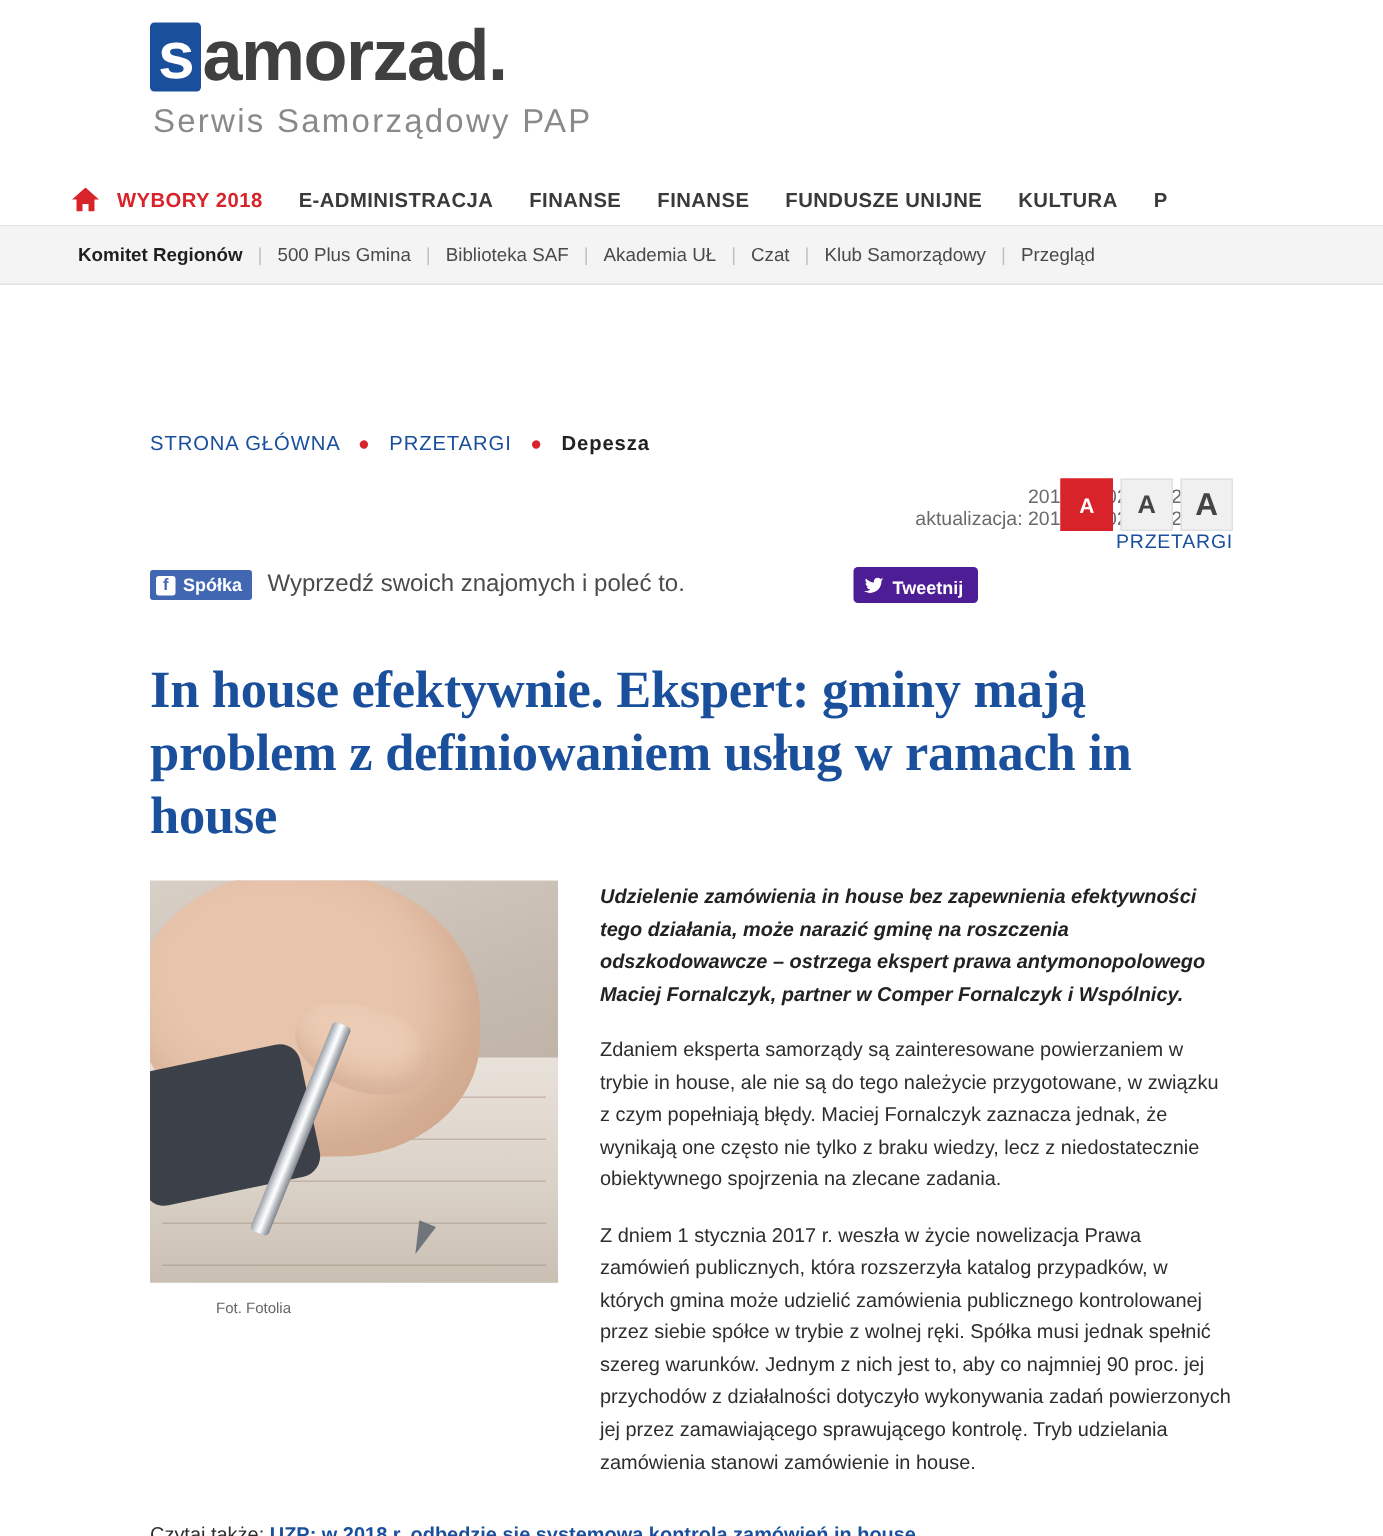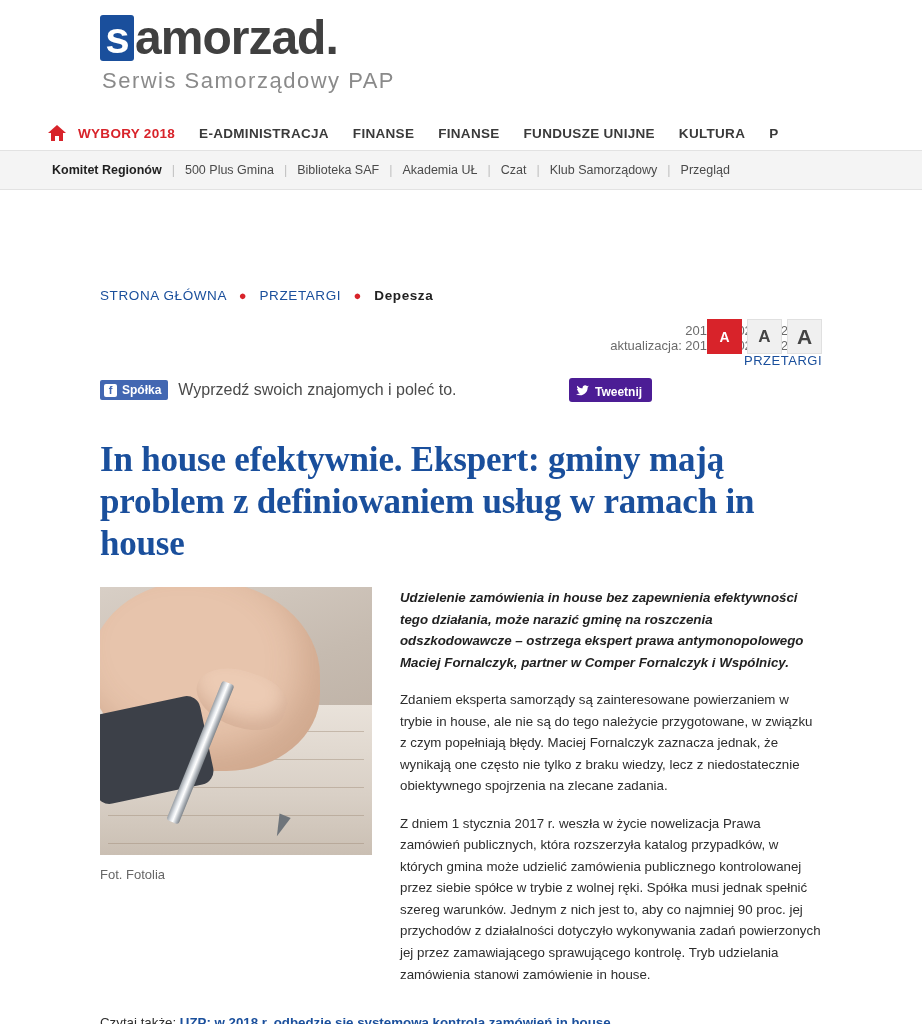--- a/index.html
+++ b/index.html
@@ -324,22 +324,23 @@
     left: -12px;
     top: 118px;
     width: 120px;
     height: 90px;
     background: #3c4048;
     border-radius: 14px;
     transform: rotate(-12deg);
   }
   .fig-caption {
     margin-top: 12px;
-    font-size: 13px;
+    font-size: 10px;
     color: #666;
+    margin-left: 44px;
   }
   .body-col {
     flex: 1 1 auto;
     font-size: 13.3px;
     line-height: 1.62;
     color: #2d2d2d;
   }
   .body-col p { margin: 0 0 16px 0; }
   .lead {
     font-weight: bold;

